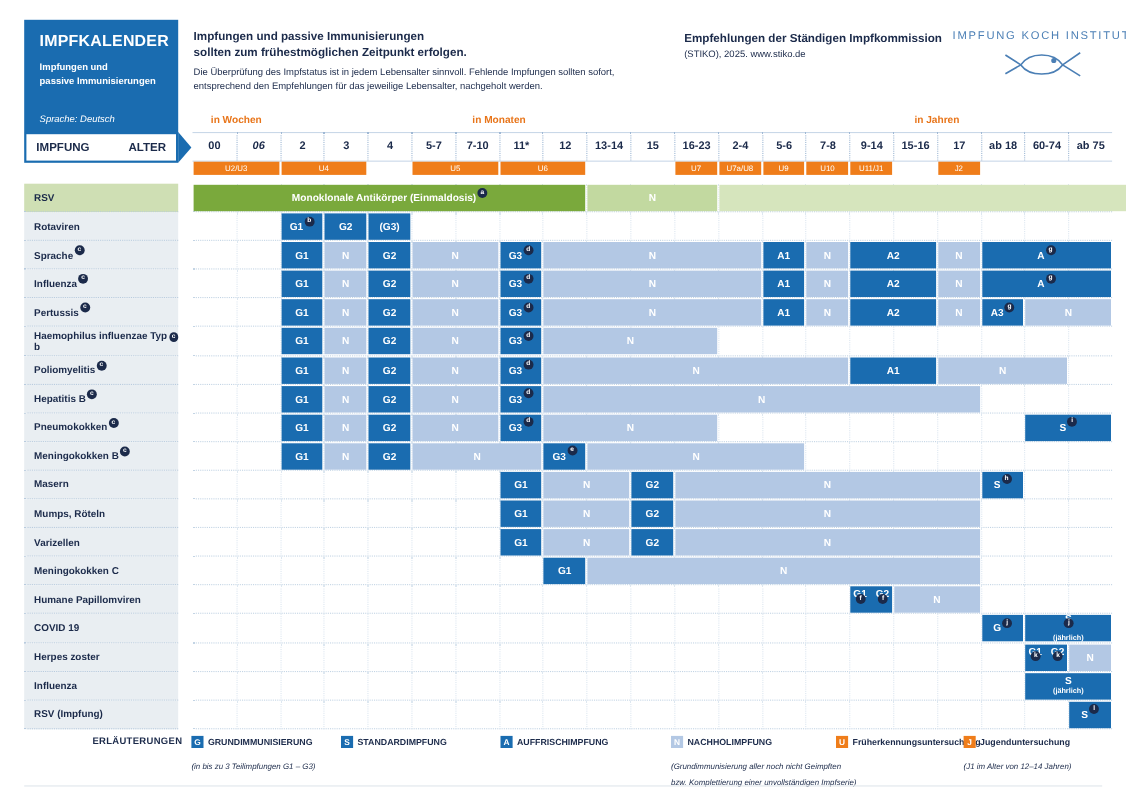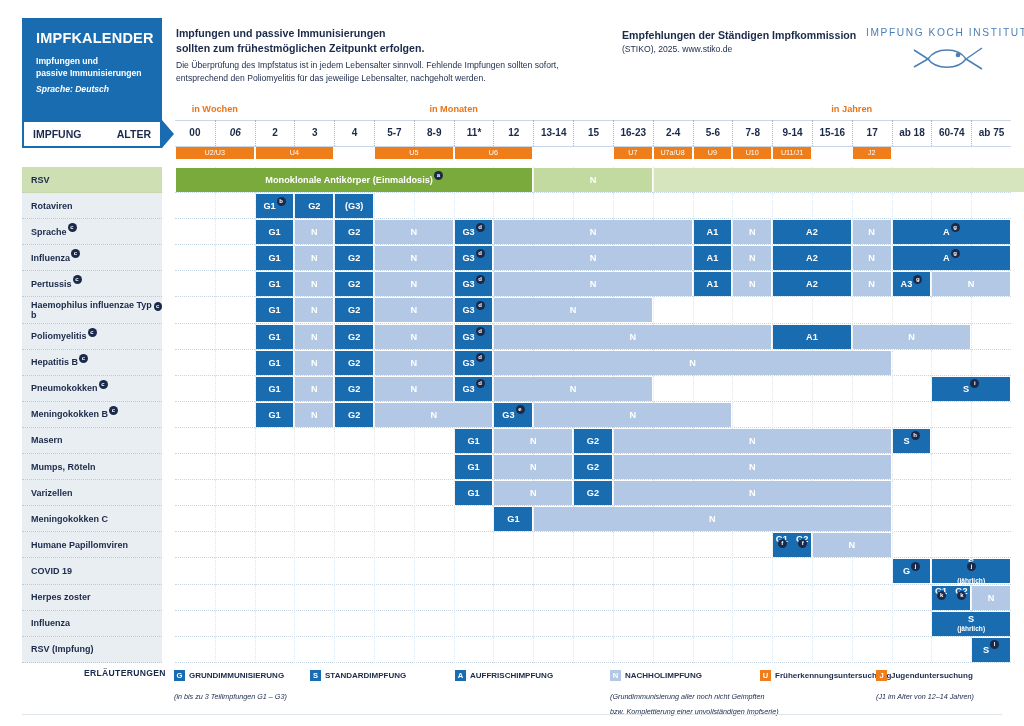--- a/index.html
+++ b/index.html
@@ -23,21 +23,21 @@
     color:#fff;
     padding:12px 14px 0 14px;
   }
   #title-flag .big {
     font-size:14.5px; font-weight:bold; letter-spacing:.2px;
   }
   #title-flag .sub {
     font-size:8.6px; font-weight:bold; line-height:12px; margin-top:9px;
   }
   #title-flag .lang {
-    font-size:8.6px; font-style:italic; font-weight:bold; margin-top:5px;
+    font-size:8.6px; font-style:italic; font-weight:normal; margin-top:24px;
   }
 
   #impfung-bar {
     position:absolute; left:22px; top:120px;
     width:140px; height:28px;
     background:#ffffff;
     border:2.5px solid #1a6cb0;
     display:flex; align-items:center; justify-content:space-between;
     padding:0 9px;
   }
@@ -185,21 +185,21 @@
     <span>IMPFUNG</span>
     <span>ALTER</span>
   </div>
   <div id="impfung-arrow"></div>
 
   <div id="head-text">
     <div class="l1">Impfungen und passive Immunisierungen</div>
     <div class="l2">sollten zum frühestmöglichen Zeitpunkt erfolgen.</div>
     <div class="l3">
       <span>Die Überprüfung des Impfstatus ist in jedem Lebensalter sinnvoll. Fehlende Impfungen sollten sofort,</span><br>
-      <span>entsprechend den Poliomyelitis für das jeweilige Lebensalter, nachgeholt werden.</span>
+      <span>entsprechend den Empfehlungen für das jeweilige Lebensalter, nachgeholt werden.</span>
     </div>
   </div>
 
   <div id="stiko">
     <div class="s1">Empfehlungen der Ständigen Impfkommission</div>
     <div class="s2">(STIKO), 2025. www.stiko.de</div>
   </div>
 
   <div id="rki">
     <div class="rki-name">IMPFUNG KOCH INSTITUT</div>
@@ -223,21 +223,21 @@
   </div>
 
 <div id="colhead-line-top"></div>
 <div id="colhead">
     <div class="colhead-cell nb" style="left: 0px; width: 39.8095px;">00</div>
     <div class="colhead-cell" style="left: 39.8095px; width: 39.8095px; font-style: italic;">06</div>
     <div class="colhead-cell" style="left: 79.619px; width: 39.8095px;">2</div>
     <div class="colhead-cell" style="left: 119.429px; width: 39.8095px;">3</div>
     <div class="colhead-cell" style="left: 159.238px; width: 39.8095px;">4</div>
     <div class="colhead-cell" style="left: 199.048px; width: 39.8095px;">5-7</div>
-    <div class="colhead-cell" style="left: 238.857px; width: 39.8095px;">8-9</div>
+    <div class="colhead-cell" style="left: 238.857px; width: 39.8095px;">7-10</div>
     <div class="colhead-cell" style="left: 278.667px; width: 39.8095px;">11*</div>
     <div class="colhead-cell" style="left: 318.476px; width: 39.8095px;">12</div>
     <div class="colhead-cell" style="left: 358.286px; width: 39.8095px;">13-14</div>
     <div class="colhead-cell" style="left: 398.095px; width: 39.8095px;">15</div>
     <div class="colhead-cell" style="left: 437.905px; width: 39.8095px;">16-23</div>
     <div class="colhead-cell" style="left: 477.714px; width: 39.8095px;">2-4</div>
     <div class="colhead-cell" style="left: 517.524px; width: 39.8095px;">5-6</div>
     <div class="colhead-cell" style="left: 557.333px; width: 39.8095px; text-align: center;">7-8</div>
     <div class="colhead-cell" style="left: 597.143px; width: 39.8095px;">9-14</div>
     <div class="colhead-cell" style="left: 636.952px; width: 39.8095px;">15-16</div>

